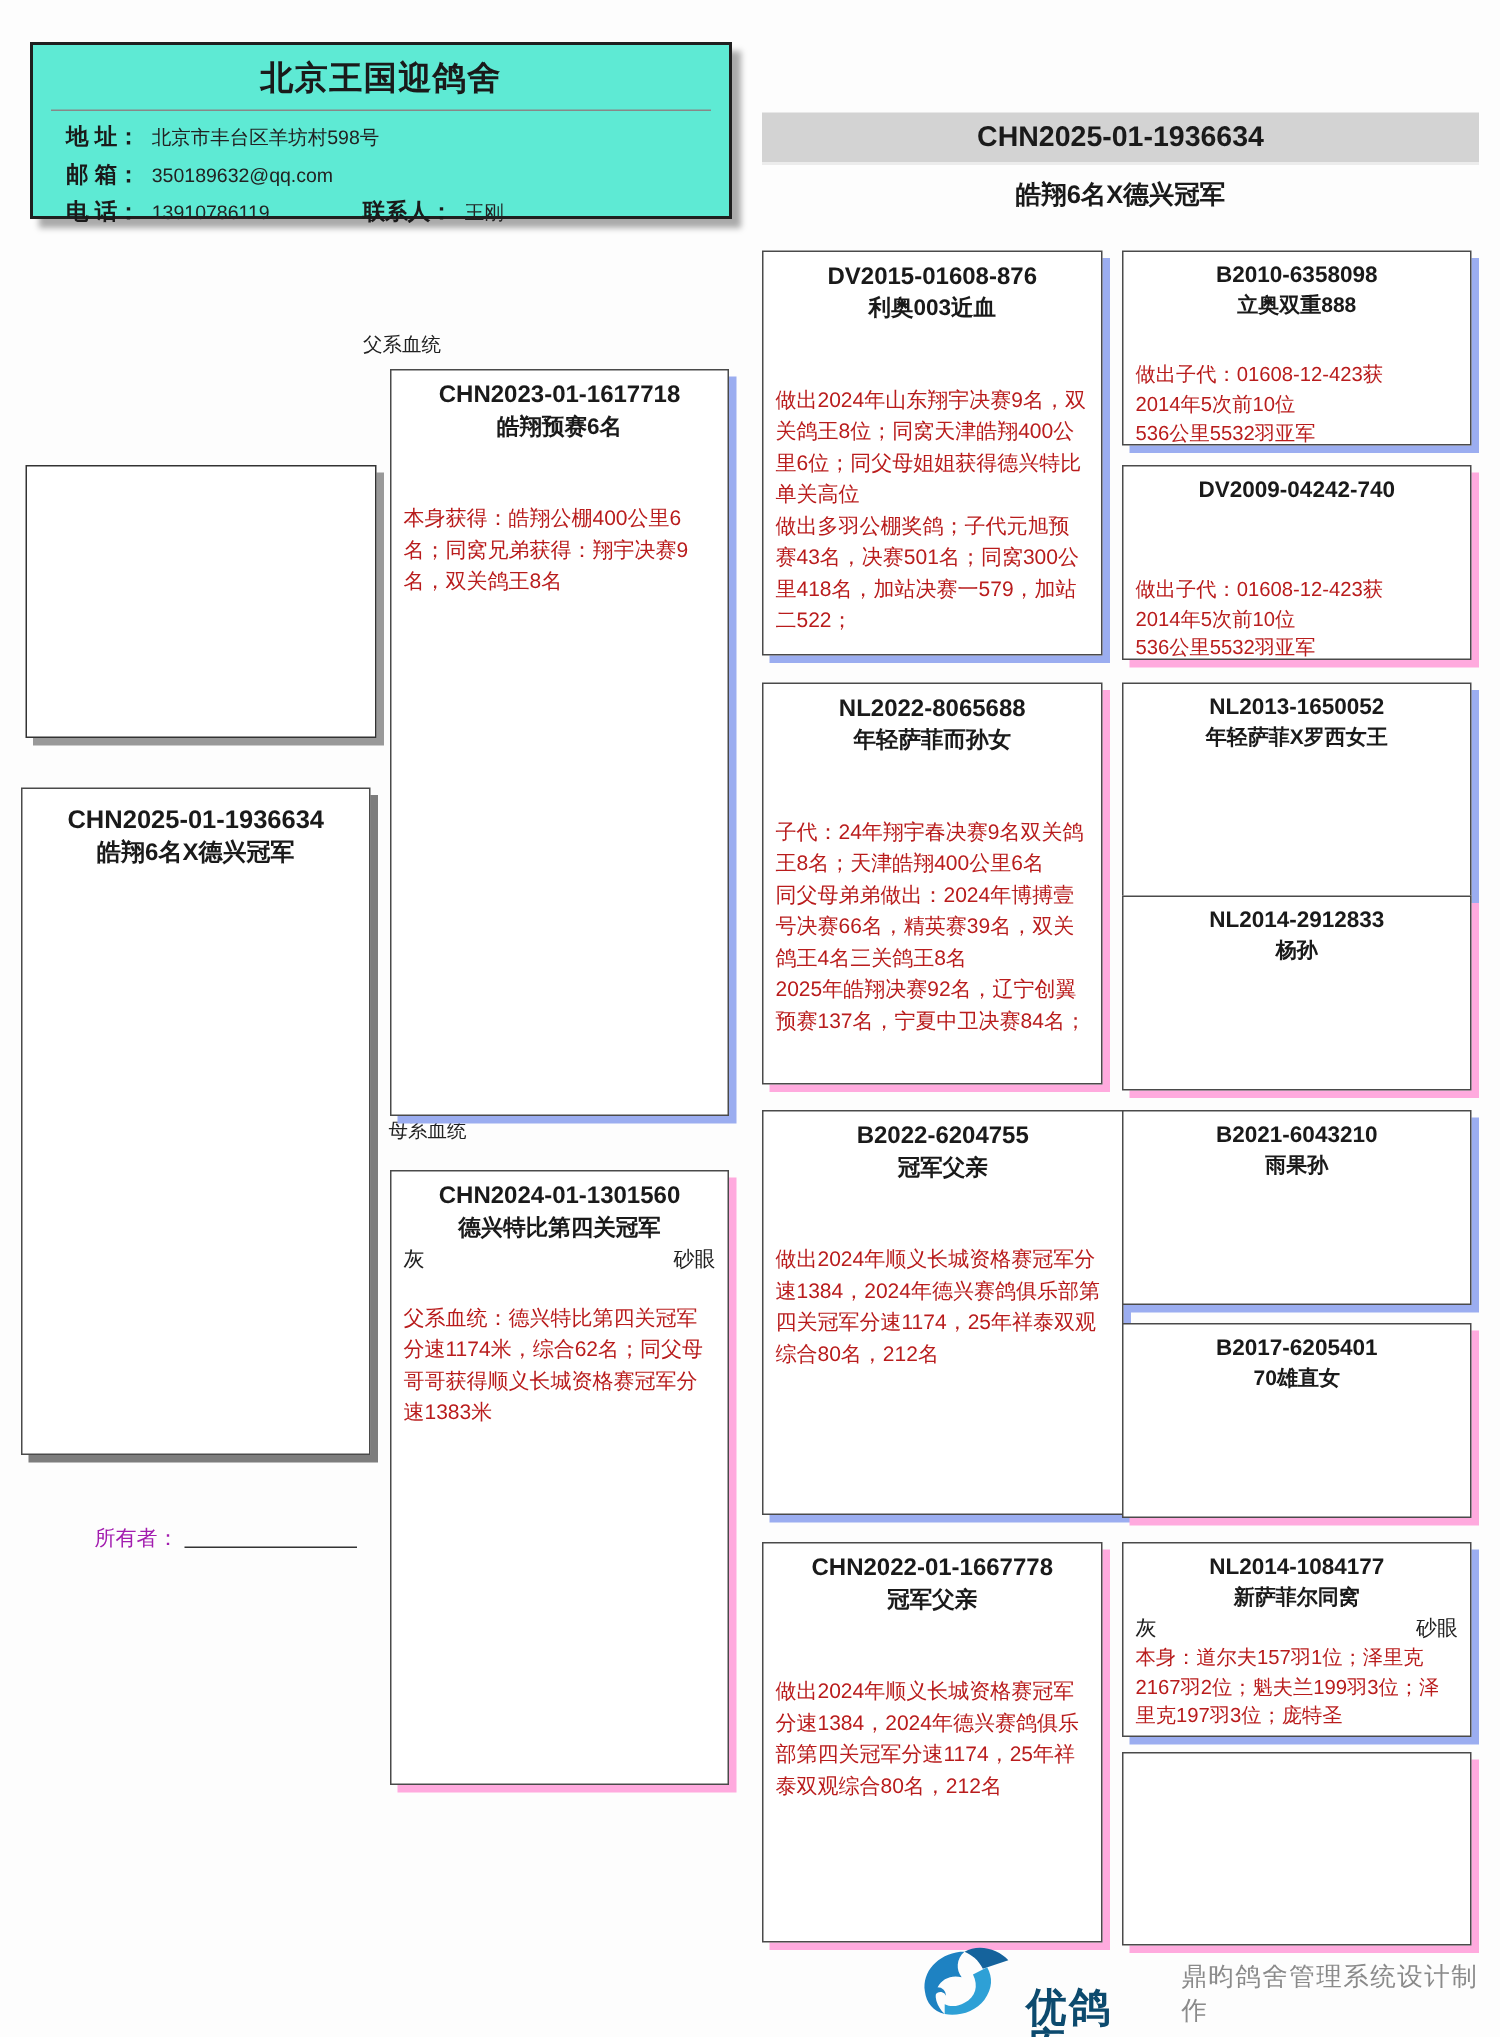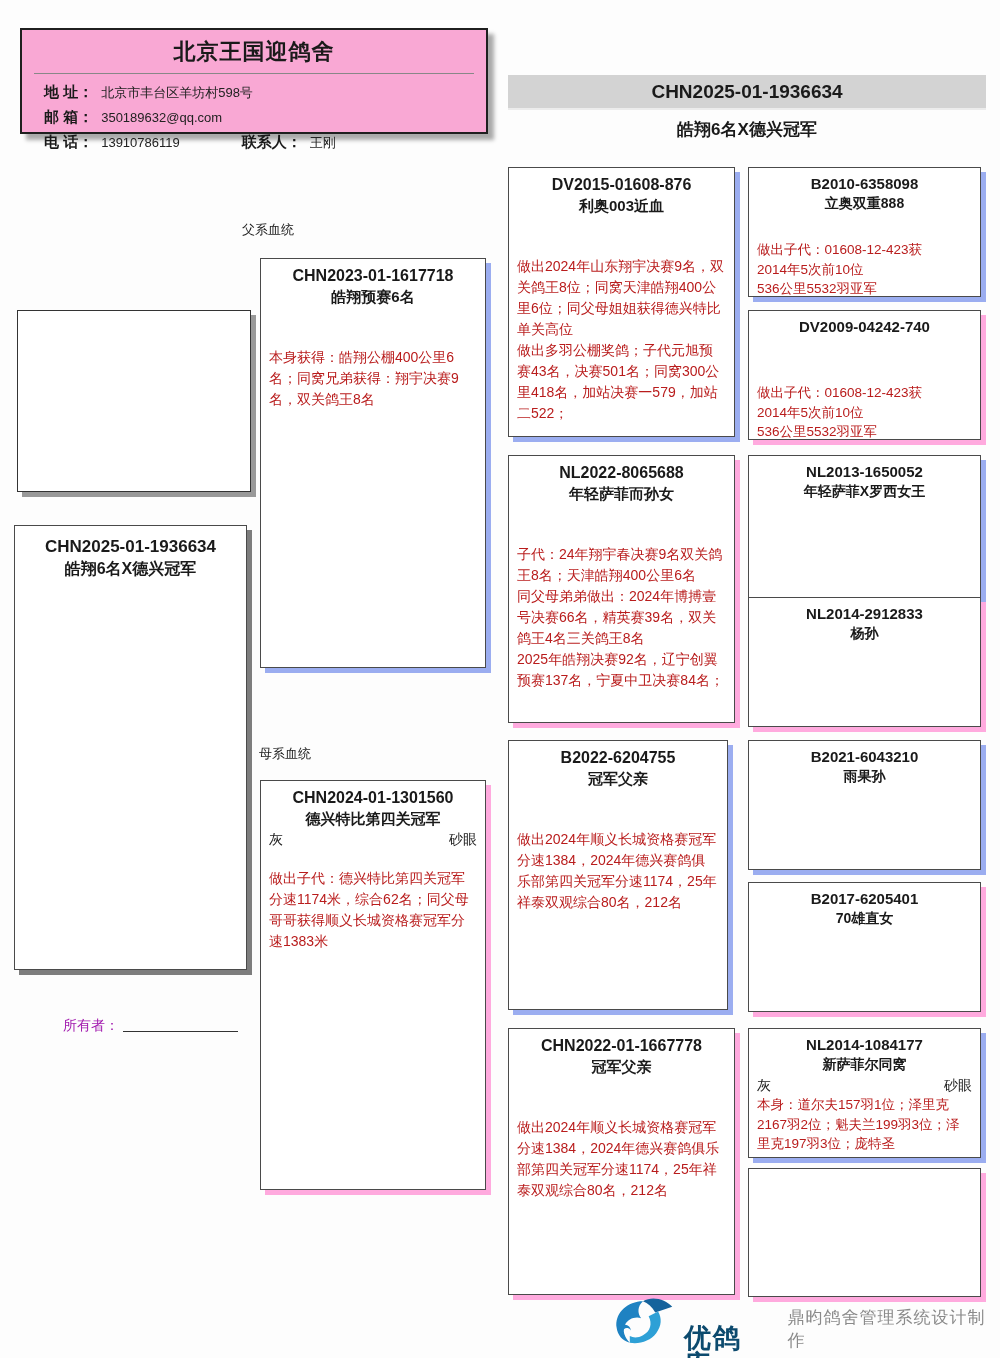--- a/index.html
+++ b/index.html
@@ -1,20 +1,20 @@
 <!DOCTYPE html>
 <html><head>
 <meta charset="utf-8">
 <style>
   html,body{margin:0;padding:0;background:#ffffff;}
   body{font-family:"Liberation Sans","DejaVu Sans",sans-serif;color:#1a1a1a;}
   #canvas{position:relative;width:1000px;height:1358px;background:#fdfdfd;overflow:hidden;}
 
   
-  .loft-card{position:absolute;left:20px;top:28px;width:468px;height:106px;background:#f9a8d4;
+  .loft-card{position:absolute;left:20px;top:28px;width:468px;height:118px;background:#5eead4;
     border:2px solid #1f1f1f;box-shadow:6px 6px 4px #aaaaaa;box-sizing:border-box;}
   .loft-title{font-size:22px;font-weight:bold;text-align:center;padding-top:7px;letter-spacing:1px;}
   .loft-rule{border:none;border-top:1px solid #888;margin:6px 12px 7px 12px;}
   .loft-row{padding:0 0 3px 22px;font-size:13px;display:flex;align-items:baseline;line-height:1.45;}
   .loft-label{font-size:15px;font-weight:bold;margin-right:8px;white-space:nowrap;}
   .loft-val{color:#222;text-align:center;}
   .loft-contact-label{font-size:15px;font-weight:bold;margin-left:62px;margin-right:8px;}
 
   
   .hdr-bar{position:absolute;left:508px;top:75px;width:478px;height:33px;background:#d3d3d3;
@@ -92,52 +92,52 @@
   </div>
 
   <div class="owner">
     <span>所有者：</span>
     <span class="owner-line"></span>
   </div>
 
   <div class="line-label" style="left:242px;top:221px">父系血统</div>
   <div class="line-label" style="left:259px;top:745px">母系血统</div>
 
-  <div class="pbox shadow-m g3" style="left:260px;top:258px;width:226px;height:410px">
+  <div class="pbox shadow-m g3" style="left:260px;top:246px;width:226px;height:498px">
     <div class="ring">CHN2023-01-1617718</div>
     <div class="pname">皓翔预赛6名</div>
     <div class="pbody">本身获得：皓翔公棚400公里6名；同窝兄弟获得：翔宇决赛9名，双关鸽王8名</div>
   </div>
 
   <div class="pbox shadow-f" style="left:260px;top:780px;width:226px;height:410px">
     <div class="ring">CHN2024-01-1301560</div>
     <div class="pname">德兴特比第四关冠军</div>
     <div class="eyerow">
       <span>灰</span>
       <span>砂眼</span>
     </div>
-    <div class="pbody" style="margin-top:19px">做出子代：德兴特比第四关冠军分速1174米，综合62名；同父母哥哥获得顺义长城资格赛冠军分速1383米</div>
+    <div class="pbody" style="margin-top:19px">父系血统：德兴特比第四关冠军分速1174米，综合62名；同父母哥哥获得顺义长城资格赛冠军分速1383米</div>
   </div>
 
   <div class="pbox shadow-m g3" style="left:508px;top:167px;width:227px;height:270px">
     <div class="ring">DV2015-01608-876</div>
     <div class="pname">利奥003近血</div>
     <div class="pbody">做出2024年山东翔宇决赛9名，双关鸽王8位；同窝天津皓翔400公里6位；同父母姐姐获得德兴特比单关高位
 做出多羽公棚奖鸽；子代元旭预赛43名，决赛501名；同窝300公里418名，加站决赛一579，加站二522；</div>
   </div>
 
   <div class="pbox shadow-f g3" style="left:508px;top:455px;width:227px;height:268px">
     <div class="ring">NL2022-8065688</div>
     <div class="pname">年轻萨菲而孙女</div>
     <div class="pbody">子代：24年翔宇春决赛9名双关鸽王8名；天津皓翔400公里6名
 同父母弟弟做出：2024年博搏壹号决赛66名，精英赛39名，双关鸽王4名三关鸽王8名
 2025年皓翔决赛92名，辽宁创翼预赛137名，宁夏中卫决赛84名；</div>
   </div>
 
-  <div class="pbox shadow-m g3" style="left:508px;top:740px;width:220px;height:270px">
+  <div class="pbox shadow-m g3" style="left:508px;top:740px;width:241px;height:270px">
     <div class="ring">B2022-6204755</div>
     <div class="pname">冠军父亲</div>
     <div class="pbody">做出2024年顺义长城资格赛冠军分速1384，2024年德兴赛鸽俱乐部第四关冠军分速1174，25年祥泰双观综合80名，212名</div>
   </div>
 
   <div class="pbox shadow-f g3" style="left:508px;top:1028px;width:227px;height:267px">
     <div class="ring">CHN2022-01-1667778</div>
     <div class="pname">冠军父亲</div>
     <div class="pbody">做出2024年顺义长城资格赛冠军分速1384，2024年德兴赛鸽俱乐部第四关冠军分速1174，25年祥泰双观综合80名，212名</div>
   </div>

